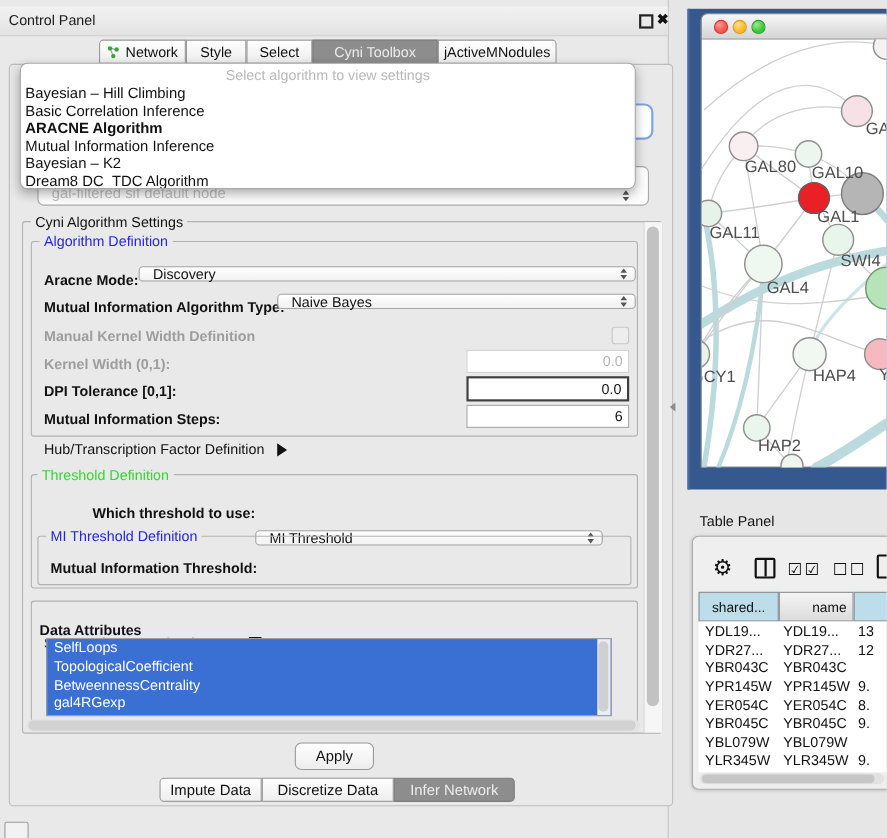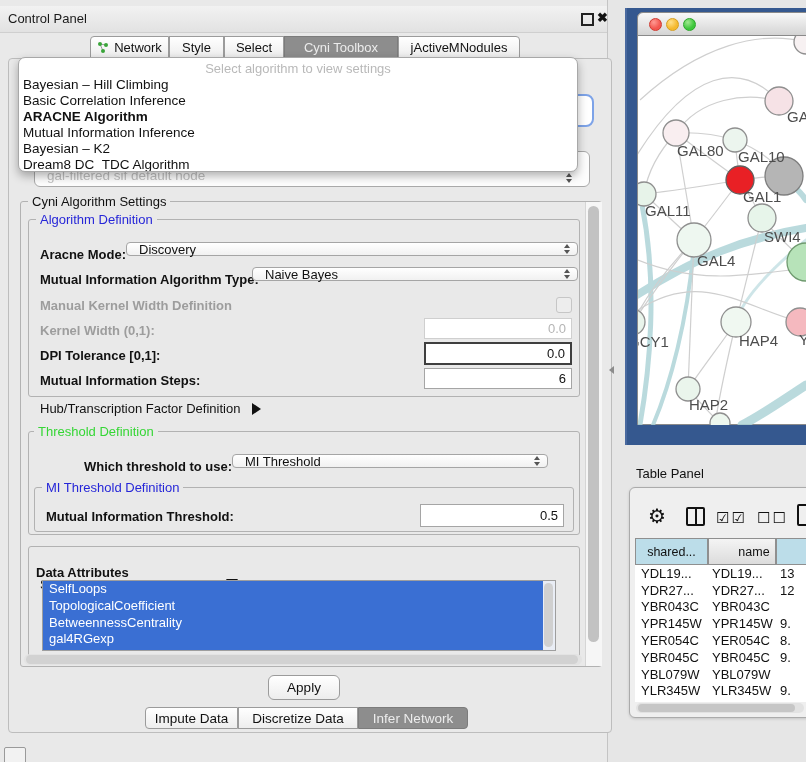--- a/index.html
+++ b/index.html
@@ -127,21 +127,21 @@
   </div>
   <div class="tab" style="left:169px;width:55px;">
     <span>Style</span>
     </div>
   <div class="tab" style="left:224px;width:60px;">
     <span>Select</span>
     </div>
   <div class="tab sel" style="left:284px;width:114px;">
     <span>Cyni Toolbox</span>
     </div>
-  <div class="tab" style="left:398px;width:122px;border-radius:0 4px 0 0;">
+  <div class="tab" style="left:398px;width:108px;border-radius:0 4px 0 0;">
     <span>jActiveMNodules</span>
     </div>
 
   <div class="abs outer-panel"></div>
 
   <div class="abs frag-combo-blue">
     <span class="arrows" style="position:absolute;right:7px;top:7px;">
         <i class="up"></i>
         <i class="dn"></i>
       </span>
@@ -214,34 +214,31 @@
 
   <div class="lbl" style="left:40px;top:401px;">
     <span>Hub/Transcription Factor Definition</span>
     <span class="tri-r"></span>
   </div>
 
   <div class="grp" style="left:28px;top:431px;width:552px;height:104px;"></div>
   <div class="grp-lbl green" style="left:34px;top:424px;">Threshold Definition</div>
 
   <div class="lbl b" style="left:84px;top:459px;">Which threshold to use:</div>
-  <div class="combo" style="left:232px;top:454px;width:316px;text-align:right;">
+  <div class="combo" style="left:232px;top:482px;width:316px;text-align:right;">
     <span>MI Threshold</span>
     <span class="arrows">
         <i class="up"></i>
         <i class="dn"></i>
       </span>
   </div>
 
   <div class="grp" style="left:34px;top:487px;width:540px;height:45px;"></div>
   <div class="grp-lbl blue" style="left:42px;top:480px;">MI Threshold Definition</div>
   <div class="lbl b" style="left:46px;top:509px;">Mutual Information Threshold:</div>
-  <div class="field" style="left:420px;top:504px;width:144px;height:23px;">
-    <span>0.5</span>
-    </div>
 
   <div class="grp" style="left:28px;top:546px;width:552px;height:112px;"></div>
   <div class="grp-lbl" style="left:36px;top:539px;margin-top:38px;">
     <span>Sources for Network Inference</span>
     <span class="tri-d"></span>
   </div>
   <div class="lbl b" style="left:36px;top:565px;">Data Attributes</div>
   <div class="abs attr-list">
     <div id="attr-list-items">
         <div class="attr-item">SelfLoops</div>

